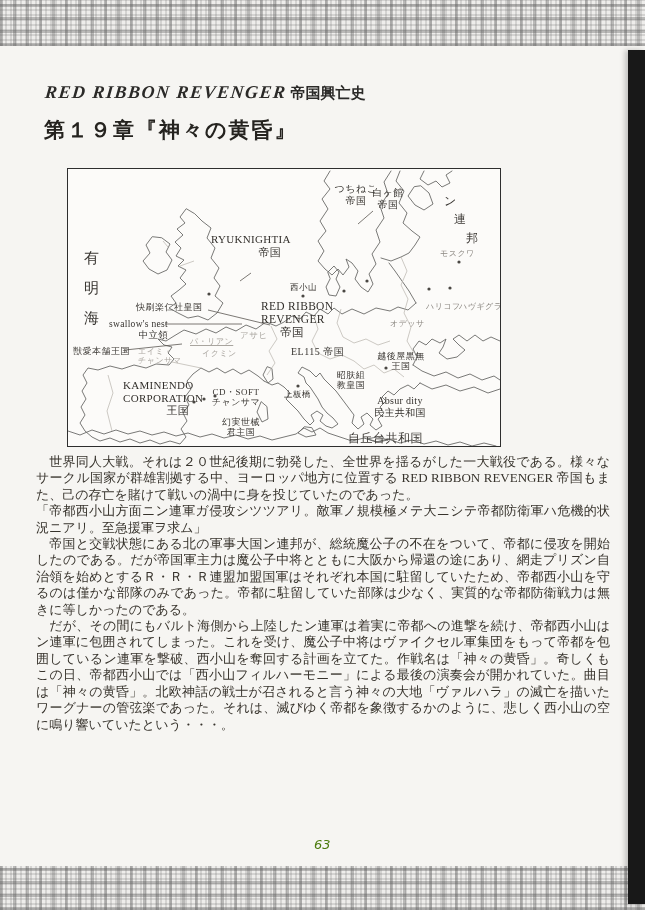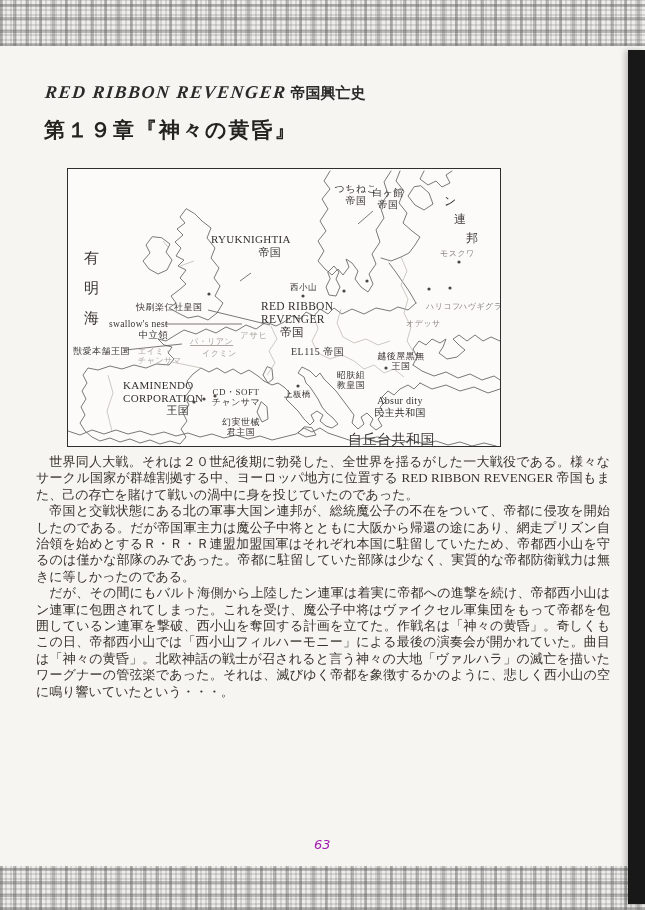--- a/index.html
+++ b/index.html
@@ -32,21 +32,21 @@
   .marker{fill:#4a4743;stroke:none;}
   #map-labels{position:absolute;left:0;top:0;width:100%;height:100%;}
   .map-label{position:absolute;color:#3a3733;letter-spacing:.5px;white-space:nowrap;line-height:1.15;}
   .map-label.en{letter-spacing:.3px;color:#33302c;}
   .map-label.faint{color:#a9a59f;}
   .map-label.mid{color:#8b8781;}
   
   .body-text{position:absolute;left:36px;top:454px;width:574px;}
   .body-text p{margin:0;text-align:justify;font-size:13px;line-height:16.4px;color:#37332c;}
   .page-number{position:absolute;left:314px;top:837px;font-family:"DejaVu Sans",sans-serif;
-               font-style:italic;font-size:13px;color:#a21caf;}
+               font-style:italic;font-size:13px;color:#4d7c0f;}
 </style>
 </head>
 <body>
 
 <div class="sheet">
   <div class="plaid top"></div>
   <div class="plaid bottom"></div>
   <div class="scan-edge"></div>
 
   <div class="series-title">
@@ -154,21 +154,21 @@
           <div>RED RIBBON</div>
           <div>REVENGER</div>
           <div>帝国</div>
         </div>
         <div class="map-label faint" style="left: 172px; top: 162px; font-size: 8.5px;">
           <div>アサヒ</div>
         </div>
         <div class="map-label" style="left: 223px; top: 177px; font-size: 10px;">
           <div>EL115 帝国</div>
         </div>
-        <div class="map-label mid" style="left: 338px; top: 150px; font-size: 8px;">
+        <div class="map-label mid" style="left: 322px; top: 150px; font-size: 8px;">
           <div>オデッサ</div>
         </div>
         <div class="map-label mid" style="left: 358px; top: 133px; font-size: 8px;">
           <div>ハリコフ</div>
         </div>
         <div class="map-label mid" style="left: 391px; top: 133px; font-size: 8px;">
           <div>ハヴギグラード</div>
         </div>
         <div class="map-label" style="left: 308px; top: 182px; font-size: 9px; width: 50px; text-align: center;">
           <div>越後屋黒無</div>
@@ -178,21 +178,21 @@
           <div>Absur dity</div>
           <div>民主共和国</div>
         </div>
         <div class="map-label" style="left: 267px; top: 201px; font-size: 9px; width: 32px; text-align: center;">
           <div>昭肤組</div>
           <div>教皇国</div>
         </div>
         <div class="map-label" style="left: 216px; top: 221px; font-size: 8.5px;">
           <div>上板橋</div>
         </div>
-        <div class="map-label" style="left: 280px; top: 263px; font-size: 14px; font-family: Liberation Mono, monospace;">
+        <div class="map-label" style="left: 280px; top: 263px; font-size: 12px;">
           <div>自丘台共和国</div>
         </div>
         <div class="map-label" style="left: 68px; top: 133px; font-size: 9px;">
           <div>快刷楽仁社皇国</div>
         </div>
         <div class="map-label en" style="left: 38px; top: 150px; font-size: 9.5px; width: 62px; text-align: right;">
           <div>swallow's nest</div>
           <div>中立領</div>
         </div>
         <div class="map-label" style="left: 5px; top: 177px; font-size: 9px;">
@@ -219,18 +219,19 @@
         </div>
         <div class="map-label" style="left: 152px; top: 248px; font-size: 9px; width: 42px; text-align: center;">
           <div>幻実世械</div>
           <div>君主国</div>
         </div>
       </div>
   </div>
 
   <div class="body-text" id="body-text">
       <p>　世界同人大戦。それは２０世紀後期に勃発した、全世界を揺るがした一大戦役である。様々なサークル国家が群雄割拠する中、ヨーロッパ地方に位置する RED RIBBON REVENGER 帝国もまた、己の存亡を賭けて戦いの渦中に身を投じていたのであった。</p>
+      <p>「帝都西小山方面ニン連軍ガ侵攻シツツアリ。敵軍ノ規模極メテ大ニシテ帝都防衛軍ハ危機的状況ニアリ。至急援軍ヲ求ム」</p>
       <p>　帝国と交戦状態にある北の軍事大国ン連邦が、総統魔公子の不在をついて、帝都に侵攻を開始したのである。だが帝国軍主力は魔公子中将とともに大阪から帰還の途にあり、網走プリズン自治領を始めとするＲ・Ｒ・Ｒ連盟加盟国軍はそれぞれ本国に駐留していたため、帝都西小山を守るのは僅かな部隊のみであった。帝都に駐留していた部隊は少なく、実質的な帝都防衛戦力は無きに等しかったのである。</p>
       <p>　だが、その間にもバルト海側から上陸したン連軍は着実に帝都への進撃を続け、帝都西小山はン連軍に包囲されてしまった。これを受け、魔公子中将はヴァイクセル軍集団をもって帝都を包囲しているン連軍を撃破、西小山を奪回する計画を立てた。作戦名は「神々の黄昏」。奇しくもこの日、帝都西小山では「西小山フィルハーモニー」による最後の演奏会が開かれていた。曲目は「神々の黄昏」。北欧神話の戦士が召されると言う神々の大地「ヴァルハラ」の滅亡を描いたワーグナーの管弦楽であった。それは、滅びゆく帝都を象徴するかのように、悲しく西小山の空に鳴り響いていたという・・・。</p>
     </div>
 
   <div class="page-number">63</div>
 </div>
 
 </body></html>

